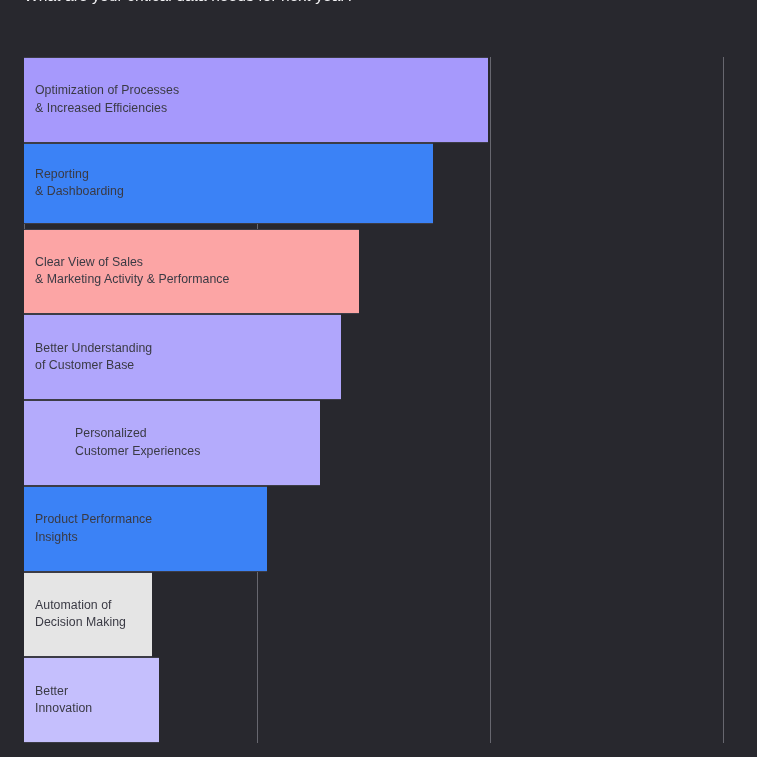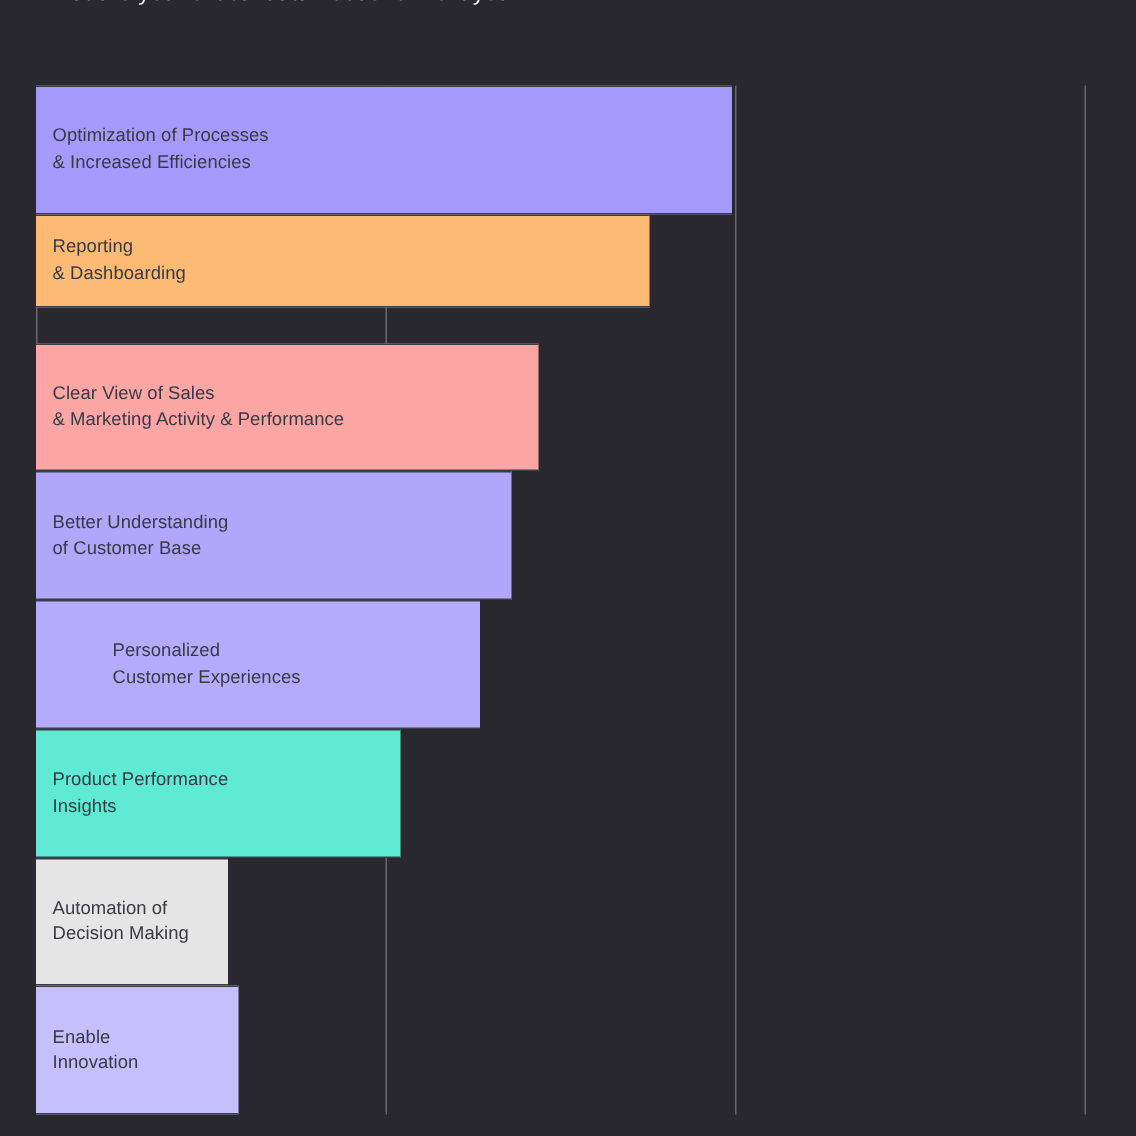--- a/index.html
+++ b/index.html
@@ -91,21 +91,21 @@
       </div>
 
     <div id="bars">
         <div class="bar-row" style="top: 0px; height: 85.75px;">
           <div class="bar" style="width: 464px; height: 85.75px; background: rgb(166, 153, 252);">
             <div class="bar-label">Optimization of Processes
 &amp; Increased Efficiencies</div>
           </div>
         </div>
         <div class="bar-row" style="top: 85.75px; height: 85.75px;">
-          <div class="bar" style="width: 409px; height: 62px; background: #fdba74;">
+          <div class="bar" style="width: 409px; height: 81px; background: #3b82f6;">
             <div class="bar-label">Reporting
 &amp; Dashboarding</div>
           </div>
         </div>
         <div class="bar-row" style="top: 171.5px; height: 85.75px;">
           <div class="bar" style="width: 335px; height: 85.75px; background: #fca5a5;">
             <div class="bar-label">Clear View of Sales
 &amp; Marketing Activity &amp; Performance</div>
           </div>
         </div>
@@ -115,33 +115,33 @@
 of Customer Base</div>
           </div>
         </div>
         <div class="bar-row" style="top: 343px; height: 85.75px;">
           <div class="bar" style="width: 296px; height: 85.75px; background: rgb(180, 171, 252); padding-left: 40px;">
             <div class="bar-label">Personalized
 Customer Experiences</div>
           </div>
         </div>
         <div class="bar-row" style="top: 428.75px; height: 85.75px;">
-          <div class="bar" style="width: 243px; height: 85.75px; background: #5eead4;">
+          <div class="bar" style="width: 243px; height: 85.75px; background: #3b82f6;">
             <div class="bar-label">Product Performance
 Insights</div>
           </div>
         </div>
         <div class="bar-row" style="top: 514.5px; height: 85.75px;">
           <div class="bar" style="width: 128px; height: 85.75px; background: #e5e5e5;">
             <div class="bar-label">Automation of
 Decision Making</div>
           </div>
         </div>
         <div class="bar-row" style="top: 600.25px; height: 85.75px;">
           <div class="bar" style="width: 135px; height: 85.75px; background: rgb(197, 191, 253);">
-            <div class="bar-label">Enable
+            <div class="bar-label">Better
 Innovation</div>
           </div>
         </div>
       </div>
   </div>
 
 </div>
 
 </body></html>

